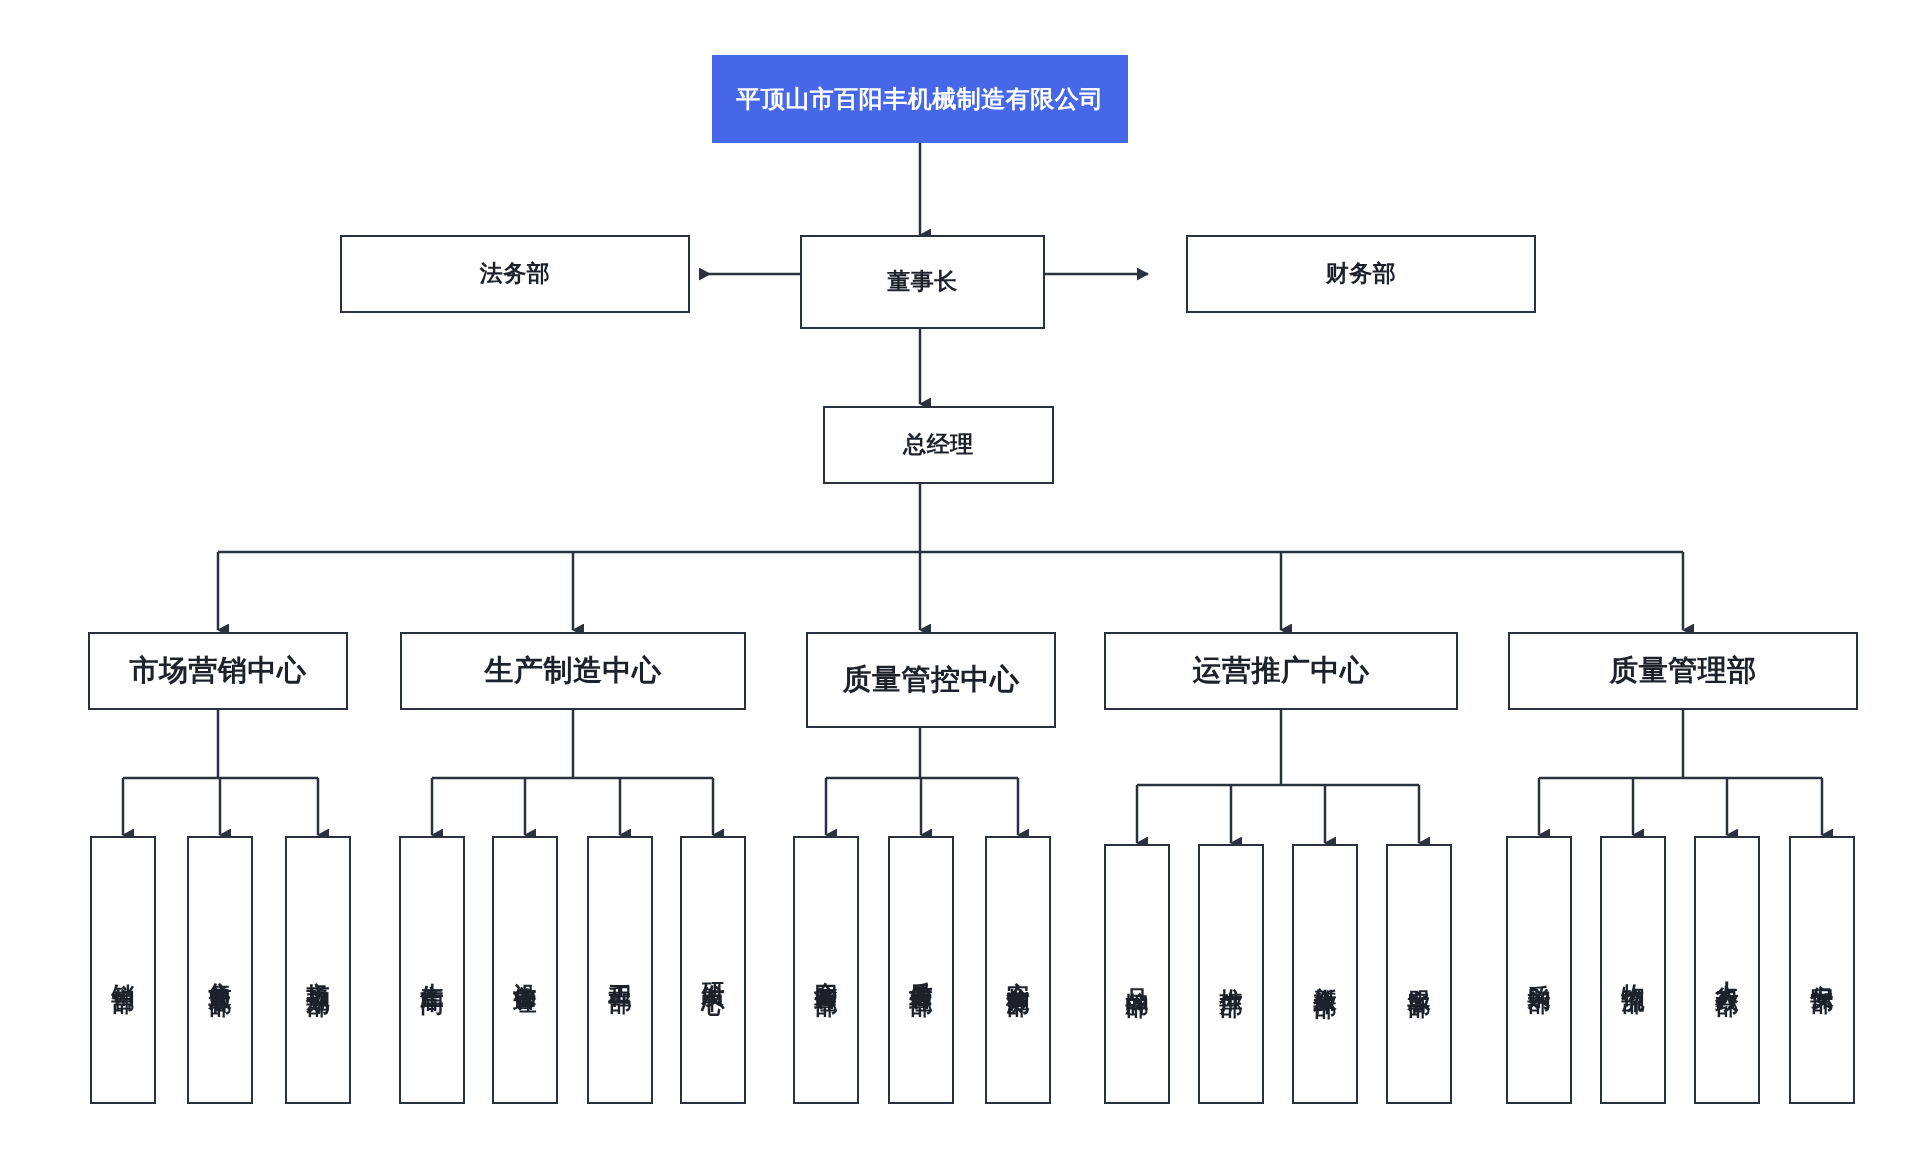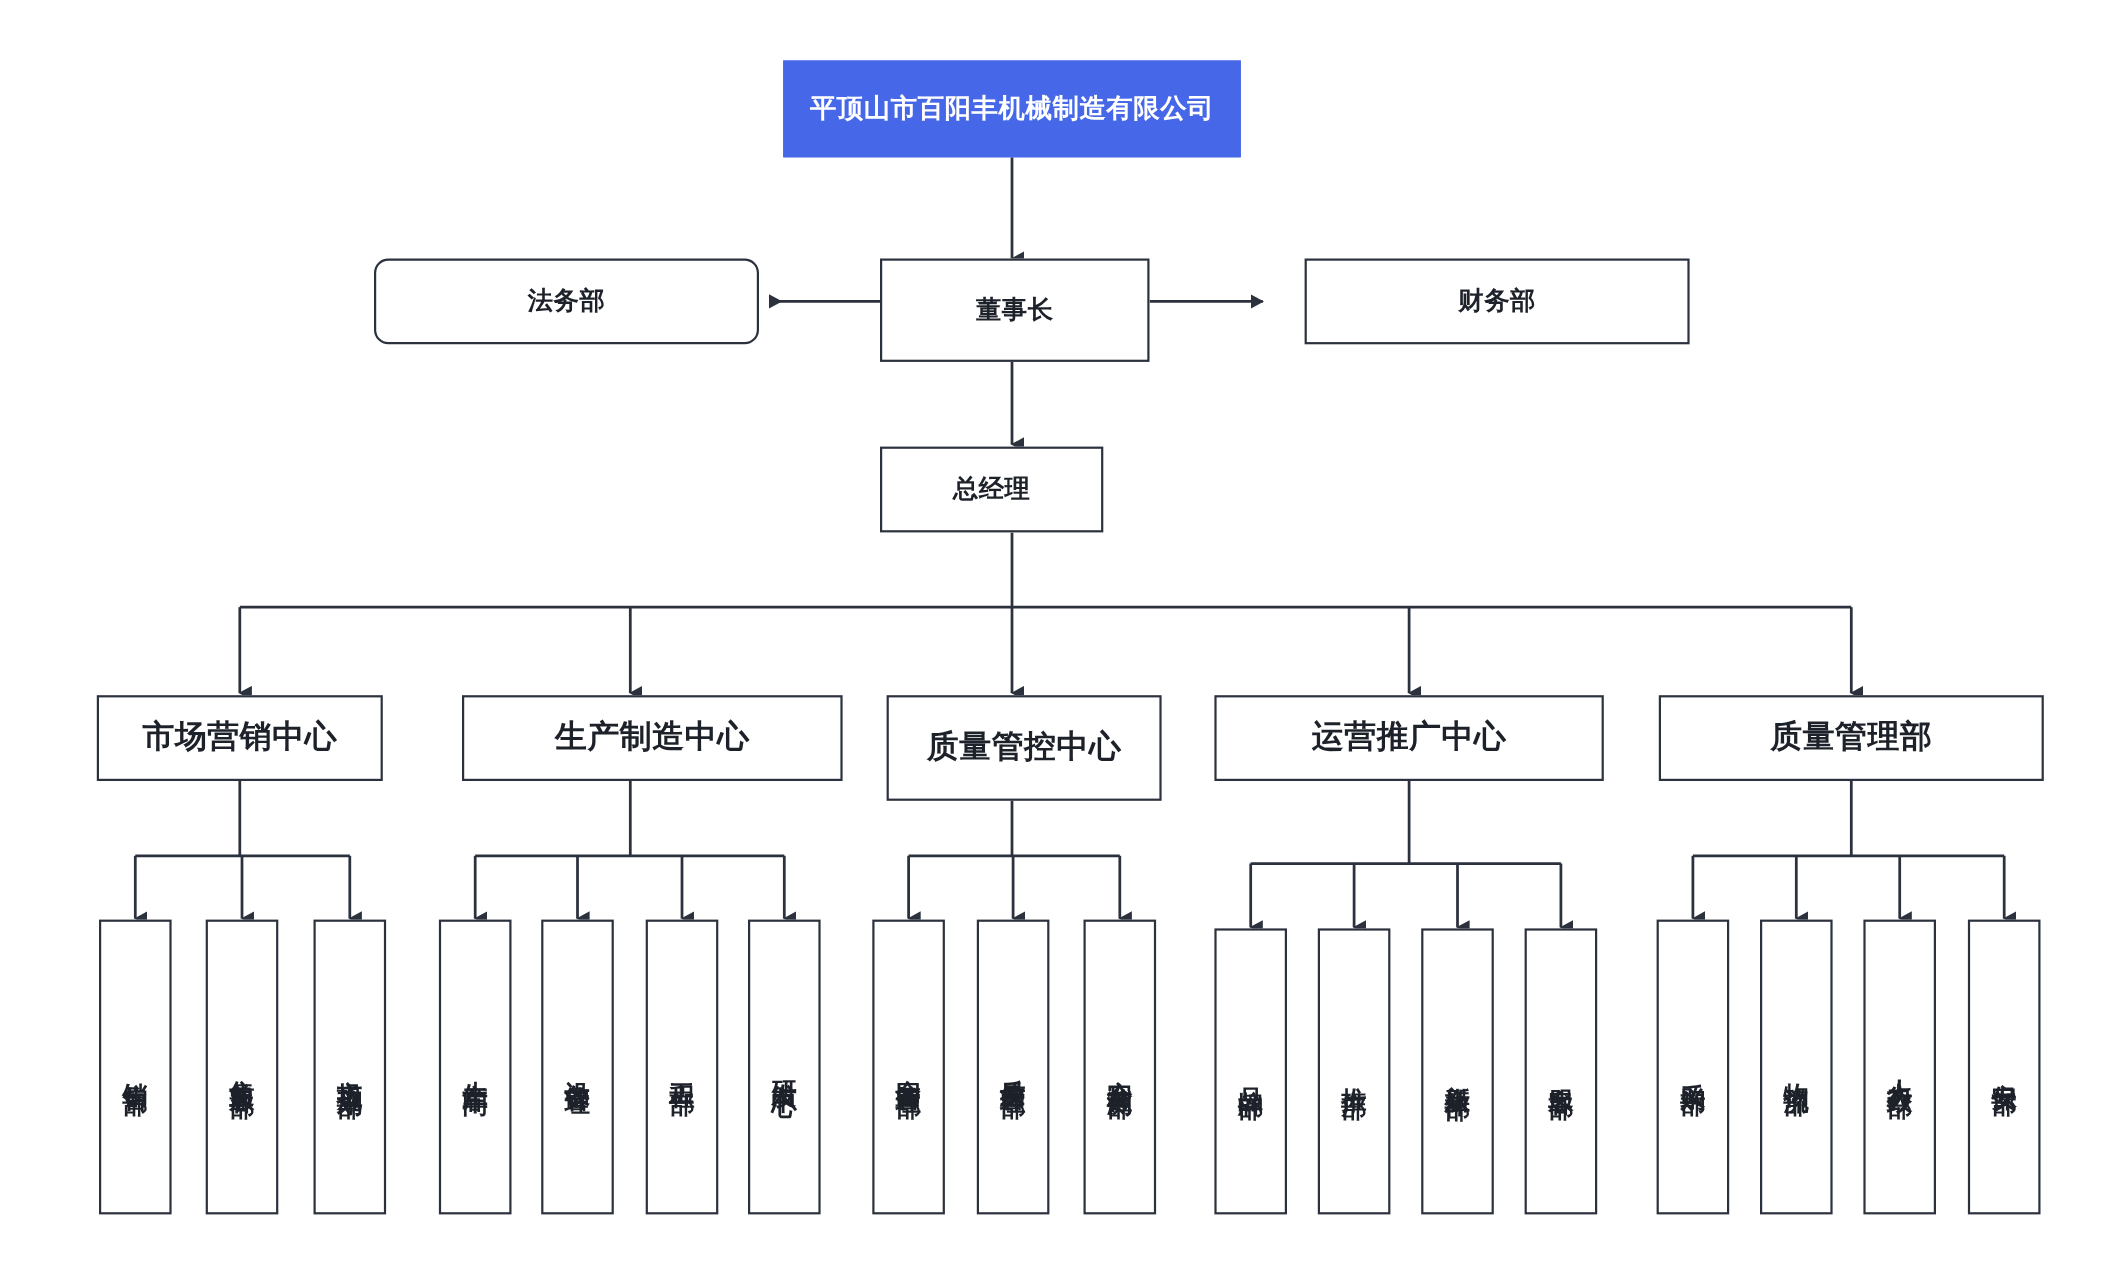--- a/index.html
+++ b/index.html
@@ -129,40 +129,40 @@
       <line x1="1633" y1="778" x2="1633" y2="835" marker-end="url(#arrowDown)"></line>
       <line x1="1727" y1="778" x2="1727" y2="835" marker-end="url(#arrowDown)"></line>
       <line x1="1822" y1="778" x2="1822" y2="835" marker-end="url(#arrowDown)"></line>
     </g>
   </svg>
 
   <div class="node root t-root" style="left:712px; top:55px; width:416px; height:88px;">
     <span class="lbl">平顶山市百阳丰机械制造有限公司</span>
   </div>
 
-  <div class="node t-exec" style="left:340px; top:235px; width:350px; height:78px;border-radius:13px;">
+  <div class="node t-exec" style="left:340px; top:235px; width:350px; height:78px;">
     <span class="lbl">法务部</span>
   </div>
 
   <div class="node t-exec" style="left:800px; top:235px; width:245px; height:94px;">
     <span class="lbl">董事长</span>
   </div>
 
   <div class="node t-exec" style="left:1158px; top:235px; width:350px; height:78px;margin-left:28px;">
     <span class="lbl">财务部</span>
   </div>
 
-  <div class="node t-exec" style="left:800px; top:406px; width:203px; height:78px;">
+  <div class="node t-exec" style="left:823px; top:406px; width:231px; height:78px;">
     <span class="lbl">总经理</span>
   </div>
 
   <div class="node t-center" style="left:88px; top:632px; width:260px; height:78px;">
     <span class="lbl">市场营销中心</span>
   </div>
-  <div class="node t-center" style="left:420px; top:632px; width:346px; height:78px;">
+  <div class="node t-center" style="left:400px; top:632px; width:346px; height:78px;">
     <span class="lbl">生产制造中心</span>
   </div>
   <div class="node t-center" style="left:806px; top:632px; width:250px; height:96px;">
     <span class="lbl">质量管控中心</span>
   </div>
   <div class="node t-center" style="left:1104px; top:632px; width:354px; height:78px;">
     <span class="lbl">运营推广中心</span>
   </div>
   <div class="node t-center" style="left:1508px; top:632px; width:350px; height:78px;">
     <span class="lbl">质量管理部</span>

